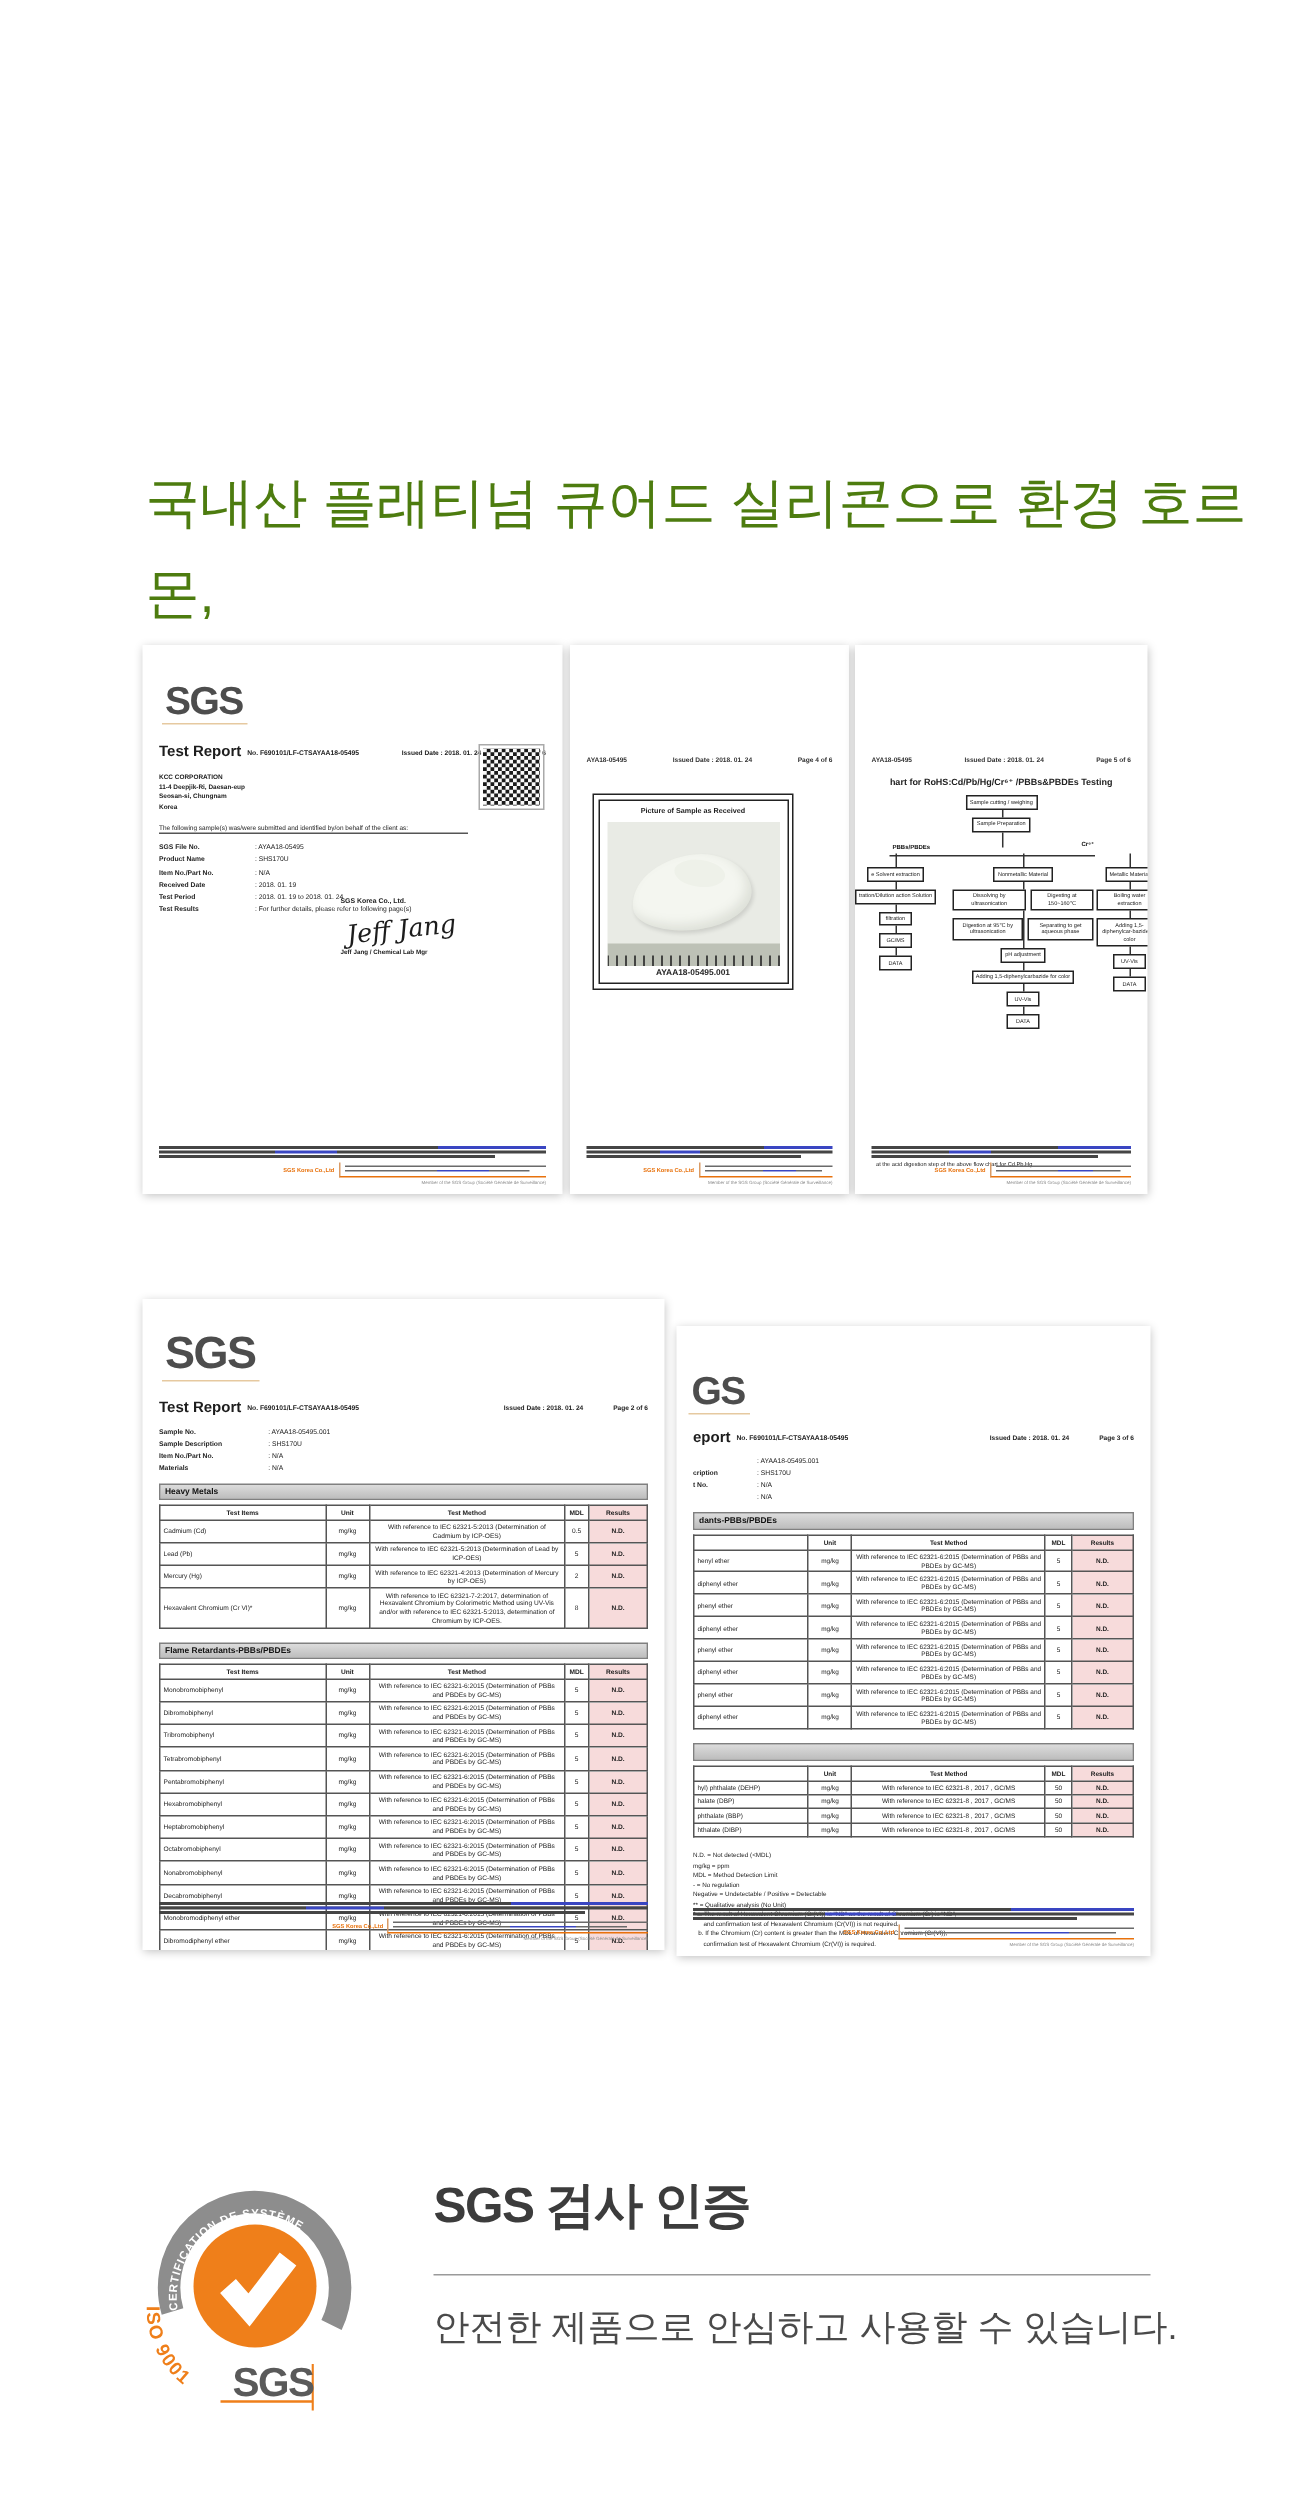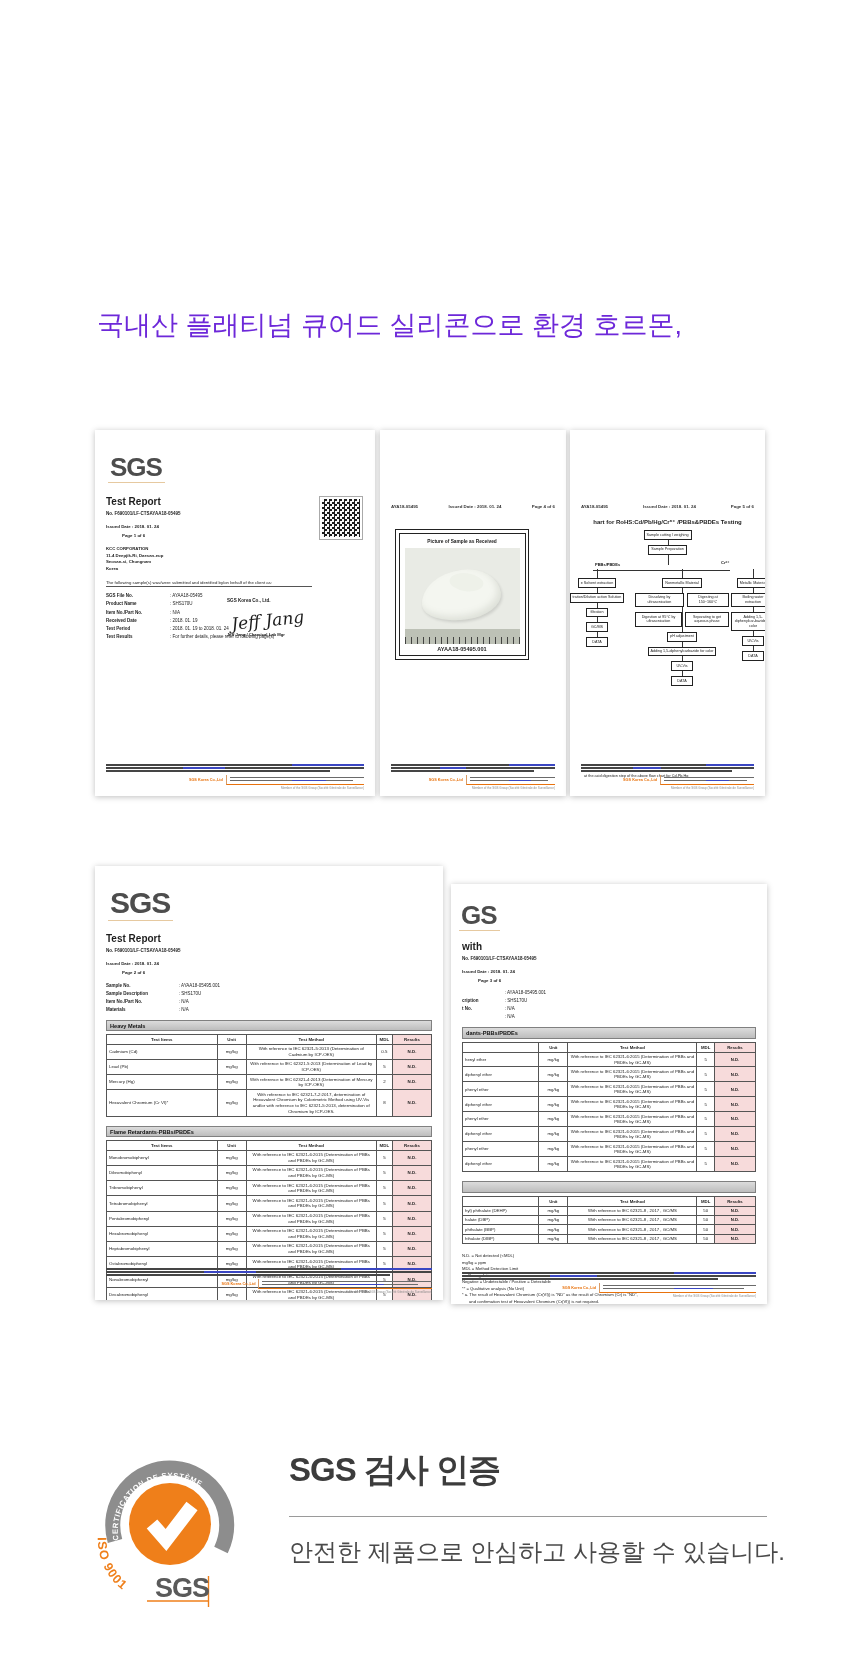--- a/index.html
+++ b/index.html
@@ -3,29 +3,29 @@
 <meta charset="utf-8">
 <style>
   html,body{margin:0;padding:0;}
   body{width:860px;height:1673px;background:#ffffff;position:relative;
        font-family:"Liberation Sans","DejaVu Sans",sans-serif;overflow:hidden;}
 
   
   .hero-title{position:absolute;left:95px;top:62px;font-size:54px;font-weight:800;
               color:#2b2b2b;letter-spacing:-2px;line-height:76px;}
   .hero-title span{display:block;}
-  .hero-sub{position:absolute;left:97px;top:268px;font-size:27px;color:#6d28d9;line-height:61px;}
+  .hero-sub{position:absolute;left:97px;top:268px;font-size:36px;color:#4d7c0f;line-height:61px;}
   .hero-sub span{display:block;}
 
   
   .doc{position:absolute;background:#fff;box-shadow:0 1px 6px rgba(0,0,0,.25);
        box-sizing:border-box;padding:0 11px;overflow:hidden;color:#222;}
   .sgs-logo{font-weight:800;color:#4d4d4d;letter-spacing:-1px;line-height:1;
             border-bottom:1px solid #e6c9a0;display:inline-block;padding:0 3px 2px 2px;}
-  .report-line{display:flex;align-items:flex-start;gap:4px;flex-direction:column;}
+  .report-line{display:flex;align-items:center;gap:4px;}
   .rt{font-weight:800;font-size:10px;color:#1d1d1d;}
   .rno{font-size:4.5px;font-weight:bold;}
   .spacer{flex:1;}
   .rissued,.rpage{font-size:4.4px;font-weight:bold;}
   .rpage{margin-left:16px;}
   .cut-header{display:flex;justify-content:space-between;font-size:4.4px;font-weight:bold;color:#333;}
 
   .lines div{font-size:4.3px;font-weight:bold;line-height:1.55;}
   .intro{font-size:4.3px;margin-top:7px;padding-bottom:1.5px;border-bottom:.6px solid #555;width:80%;}
   .frowf{display:flex;font-size:4.5px;margin:3px 0;}
@@ -119,21 +119,21 @@
   .flow-note{font-size:3.8px;margin-top:4px;padding-left:3px;}
 
   .p2{left:95px;top:866px;width:348px;height:434px;}
   .p2 .sgs-logo{font-size:30px;margin:22px 0 0 2px;}
   .p2 .report-line{margin-top:12px;}
   .p2 .fields{margin-top:8px;width:62%;}
   .p2 .secbar{margin-top:8px;}
   .p2 .rtable th,.p2 .rtable td{font-size:4.4px;}
 
   .p3{left:451px;top:884px;width:316px;height:420px;}
-  .p3 .sgs-logo{font-size:26px;margin:18px 0 0 -3px;}
+  .p3 .sgs-logo{font-size:26px;margin:30px 0 0 -3px;}
   .p3 .report-line{margin-top:10px;}
   .p3 .fields{margin-top:7px;width:66%;}
   .p3 .secbar{margin-top:8px;min-height:7px;}
 
   
   .badge{position:absolute;left:95px;top:1436px;width:150px;height:172px;}
   .cert-title{position:absolute;left:289px;top:1448px;font-size:33px;font-weight:800;
               color:#3c3c3c;letter-spacing:-1px;}
   .cert-divider{position:absolute;left:289px;top:1516px;width:478px;height:0;
               border-top:1px solid #9a9a9a;}
@@ -532,21 +532,21 @@
           <span class="fa b"></span>
         </span>
     </div>
     <div class="ftag">Member of the SGS Group (Société Générale de Surveillance)</div>
   </div>
 </section>
 
 <section class="doc p3">
   <div class="sgs-logo">GS</div>
   <div class="report-line">
-    <span class="rt">with</span>
+    <span class="rt">eport</span>
     <span class="rno">No. F690101/LF-CTSAYAA18-05495</span>
     <span class="spacer"></span>
     <span class="rissued">Issued Date :  2018. 01. 24</span>
     <span class="rpage">Page 3 of 6</span>
   </div>
   <div class="fields">
       <div class="frowf">
         <span class="flabel"></span>
         <span class="fvalue">: AYAA18-05495.001</span>
       </div>

